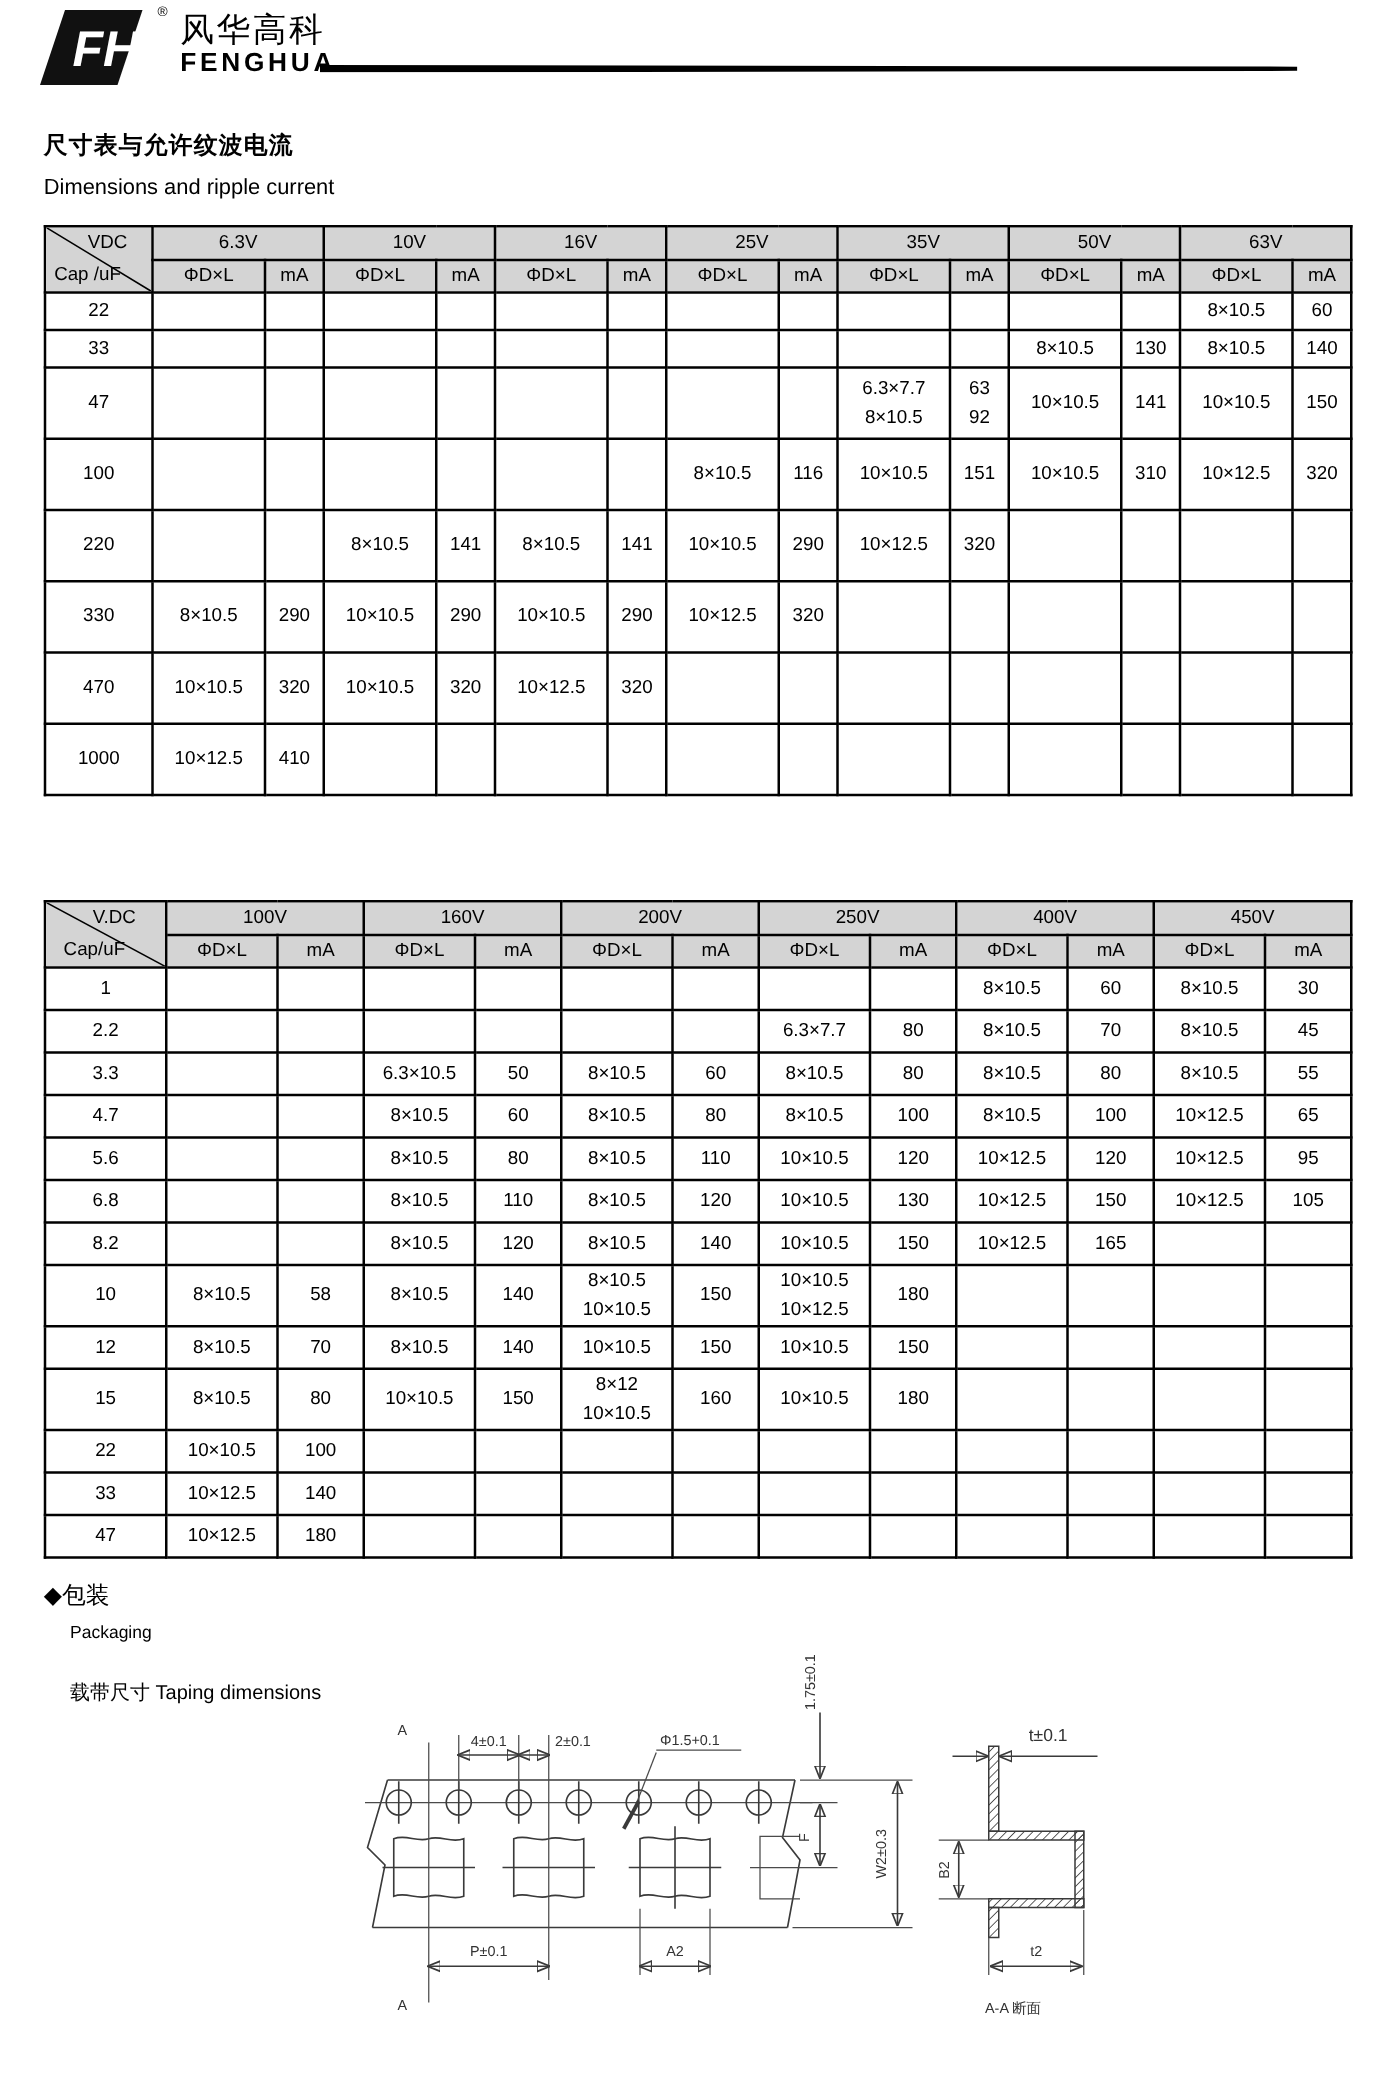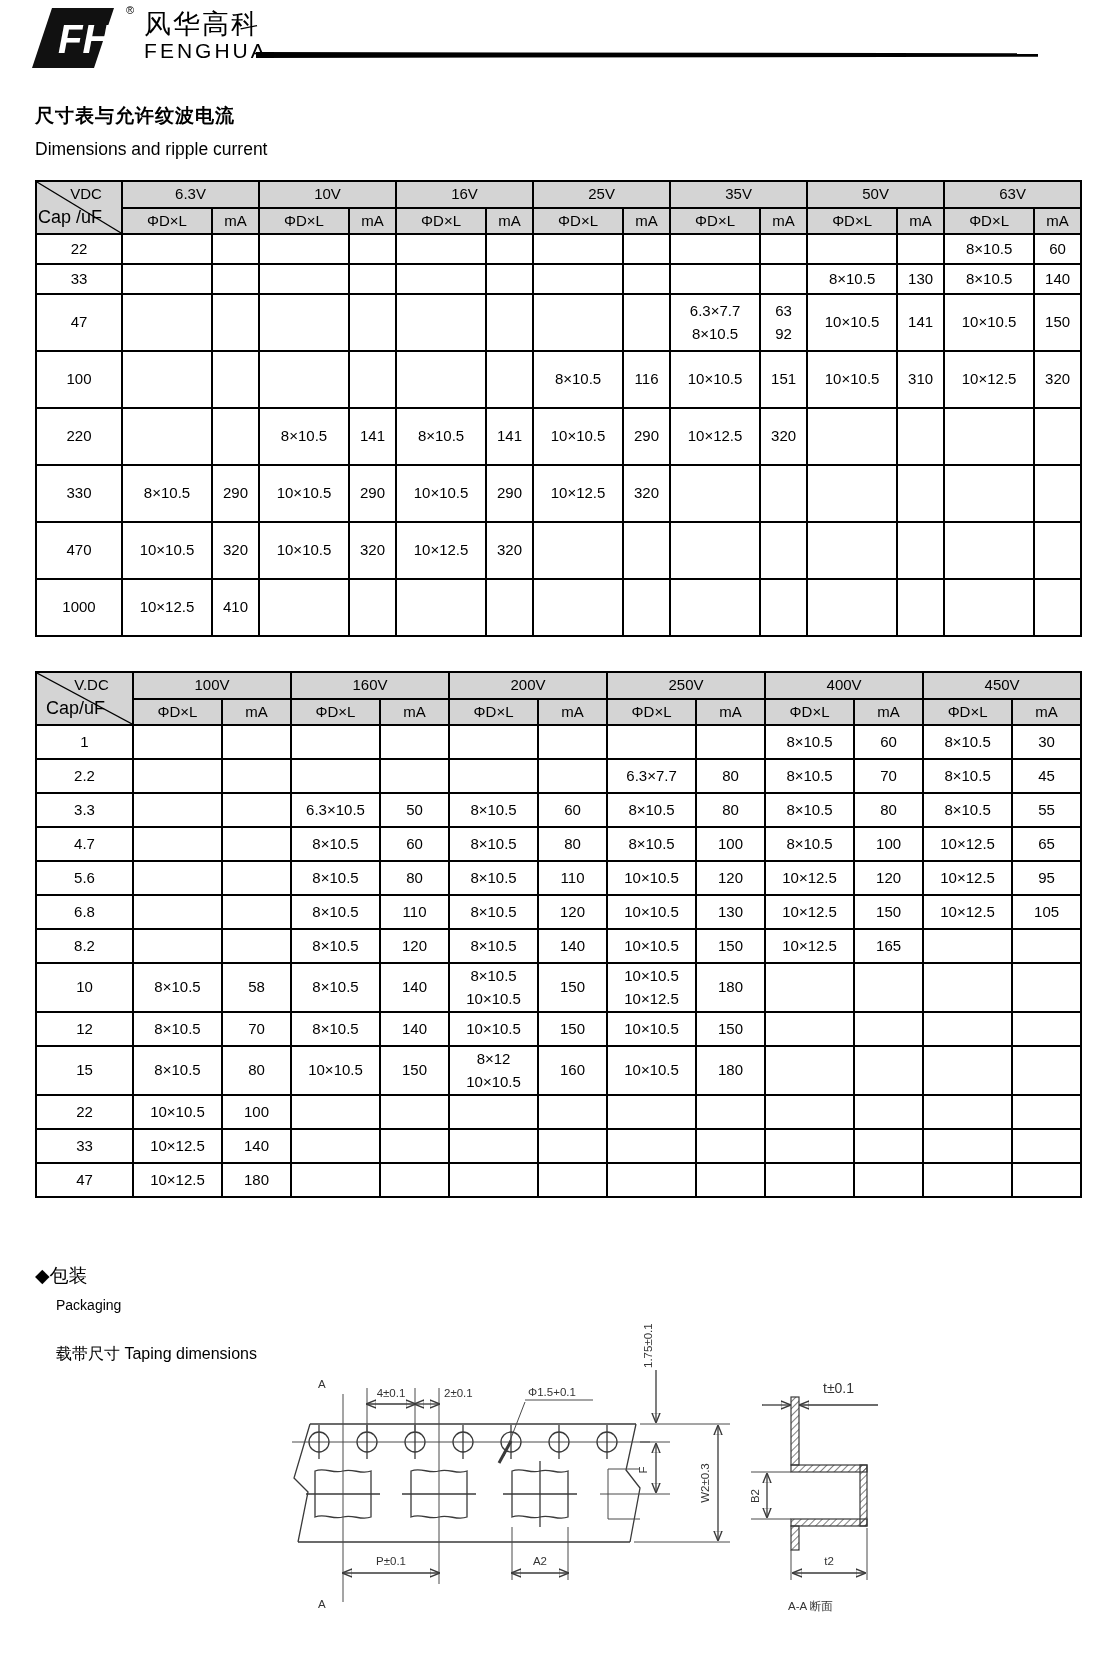--- a/index.html
+++ b/index.html
@@ -6,39 +6,39 @@
 html,body{background:#fff}
 body{font-family:"Liberation Sans","DejaVu Sans",sans-serif;color:#000}
 .page{position:relative;width:1117px;height:1658px;background:#fff;overflow:hidden}
 .abs{position:absolute}
 
 
 .logo{left:30px;top:6px;display:flex;align-items:flex-start}
 .logo-mark{width:96px;height:64px}
 .logo-text{margin-left:10px;margin-top:4px;line-height:1.05}
 .logo-cn{font-size:27px;font-weight:normal;letter-spacing:2px}
-.logo-en{font-size:21px;font-weight:normal;letter-spacing:3px;margin-top:2px}
+.logo-en{font-size:21px;font-weight:bold;letter-spacing:3px;margin-top:2px}
 .reg{font-size:11px;vertical-align:top;position:relative;top:-2px}
 .main-title{left:420px;top:16px;width:615px;text-align:right;font-size:23px;font-weight:bold;letter-spacing:.4px;white-space:nowrap}
 .rule{left:256px;top:52px;width:782px;height:6px;background:#000;clip-path:polygon(0 0,100% 22%,100% 78%,0 100%)}
 
 
 .sec-cn{left:35px;top:103px;font-size:19px;font-weight:bold;letter-spacing:1px}
 .sec-en{left:35px;top:139px;font-size:17.5px}
 
 
 .dim-table{border-collapse:collapse;table-layout:fixed;width:1045px;background:#fff}
 .dim-table td{border:2px solid #000;text-align:center;vertical-align:middle;font-size:15px;line-height:1.5;padding:1px 0;overflow:hidden}
 .dim-table td.hd{background:#d4d4d4}
 td.corner{position:relative;background:#d4d4d4;padding:0}
 .corner .diag{position:absolute;left:0;top:0;width:100%;height:100%}
 .corner-top{position:absolute;top:1px;left:0;right:0;padding-left:14px;font-size:15px}
-.corner-bot{position:absolute;bottom:2px;left:0;right:0;padding-right:18px;font-size:18px}
+.corner-bot{position:absolute;bottom:2px;left:0;right:0;padding-right:18px;font-size:15px}
 #t1{left:35px;top:180px}
-#t2{left:35px;top:671px}
+#t2{left:35px;top:720px}
 #t1 .cg-cap{width:86px}#t1 .cg-d{width:90px}#t1 .cg-ma{width:47px}
 #t2 .cg-cap{width:97px}#t2 .cg-d{width:89px}#t2 .cg-ma{width:69px}
 #t1 tr:nth-child(1) td{height:23px}
 #t1 tr:nth-child(2) td{height:24px}
 #t1 tr:nth-child(3) td,#t1 tr:nth-child(4) td{height:30px}
 #t1 tr:nth-child(n+5) td{height:57px}
 #t2 tr:nth-child(1) td{height:26px}
 #t2 tr:nth-child(2) td{height:23px}
 #t2 tr:nth-child(n+3) td{height:34px}
 

